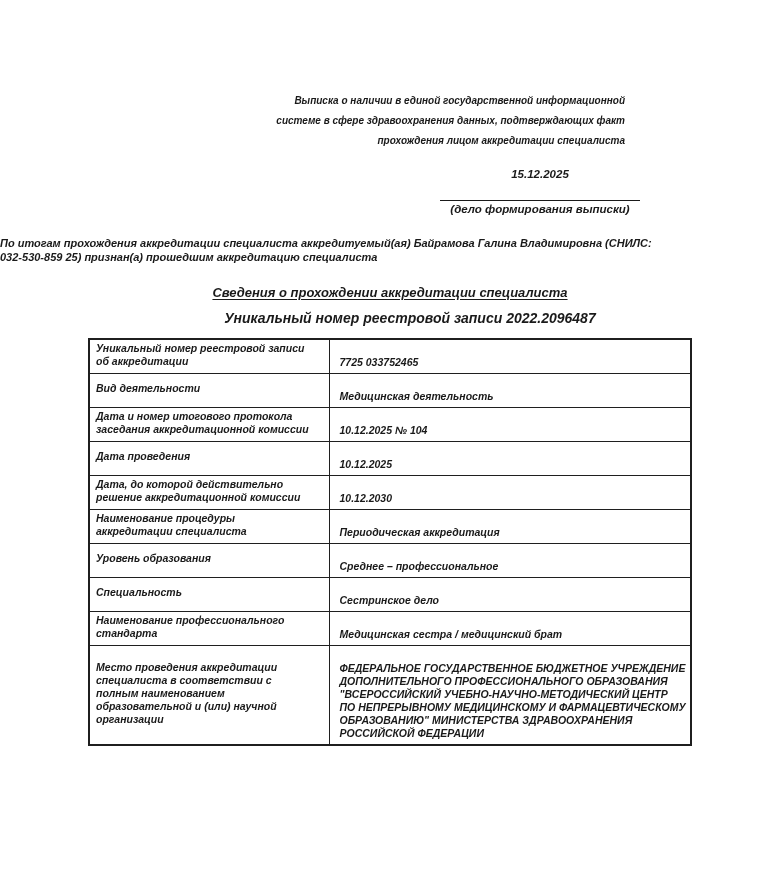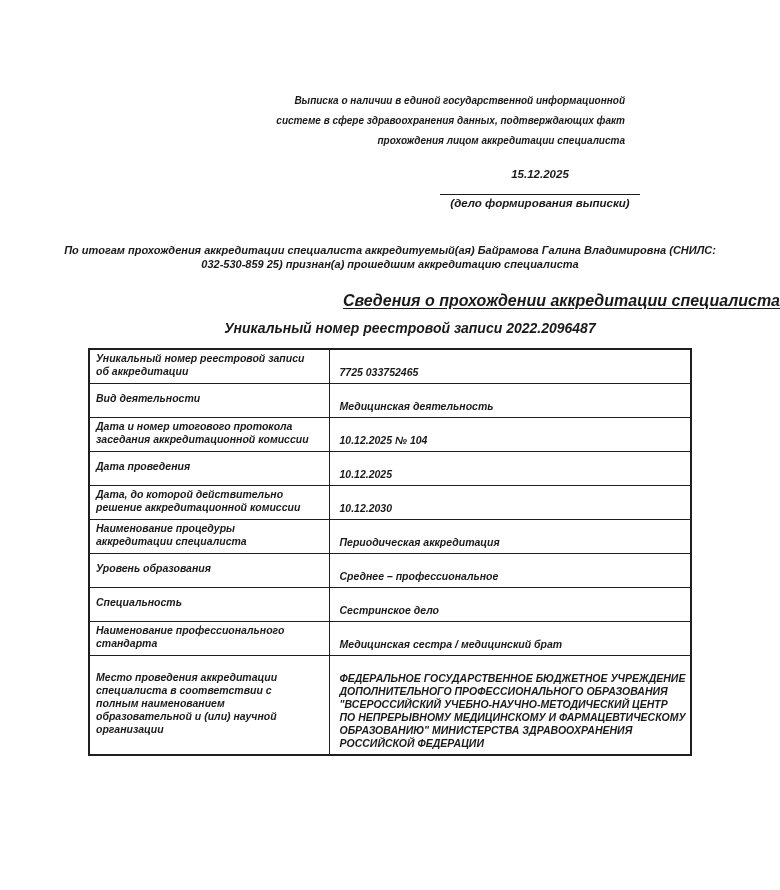--- a/index.html
+++ b/index.html
@@ -26,38 +26,37 @@
     line-height: 20px;
   }
   .main-title div { white-space: nowrap; }
   .date-block {
     width: 200px;
     margin: 17px 140px 0 auto;
     text-align: center;
   }
   .date-value {
     font-size: 11.5px;
-    padding-bottom: 14px;
+    padding-bottom: 20px;
     border-bottom: 1.5px solid #1a1a1a;
   }
   .date-caption {
     font-size: 11.5px;
     padding-top: 2px;
   }
   .intro {
-    margin-top: 35px;
-    text-align: center;
+    margin-top: 22px;
     font-size: 11px;
     line-height: 13.5px;
   }
   .intro div { white-space: nowrap; }
   .section-heading {
     margin-top: 21px;
-    text-align: right;
-    font-size: 16px;
+    text-align: center;
+    font-size: 13px;
     text-decoration: underline;
     text-underline-offset: 2px;
   }
   .registry-heading {
     margin-top: 10px;
     text-align: center;
     font-size: 14px;
     padding-left: 40px;
   }
   table.acc-table {

